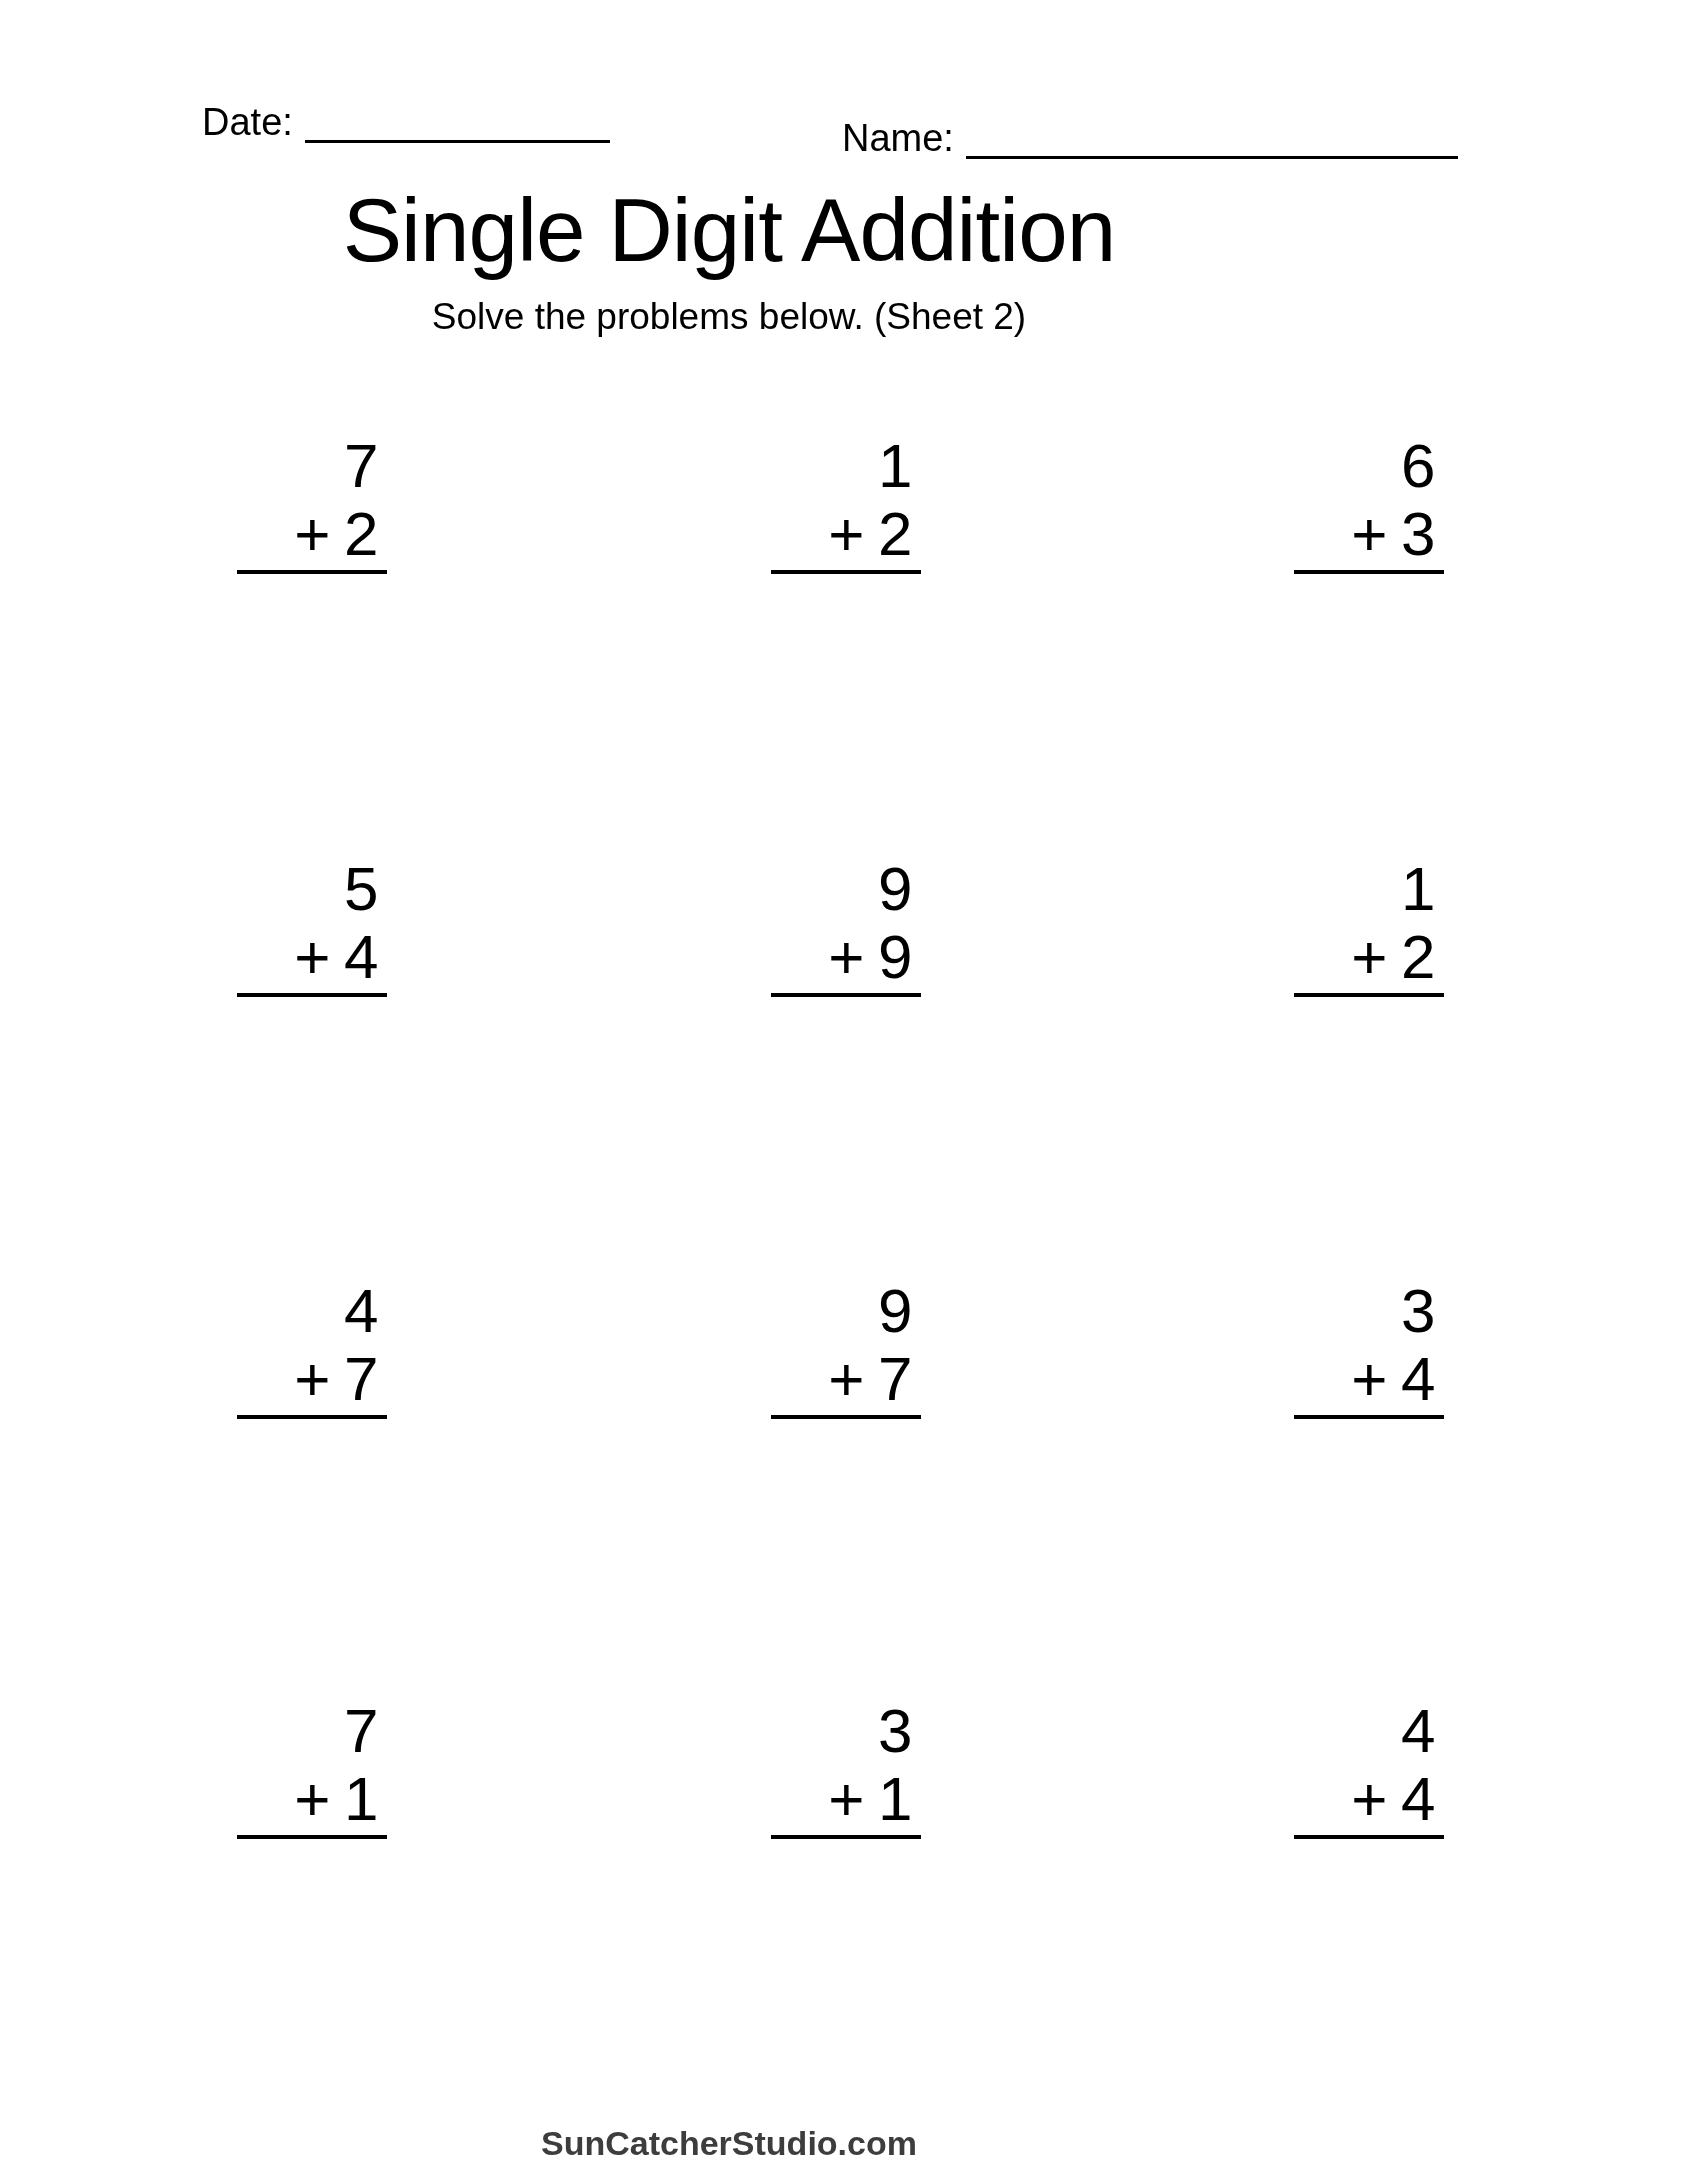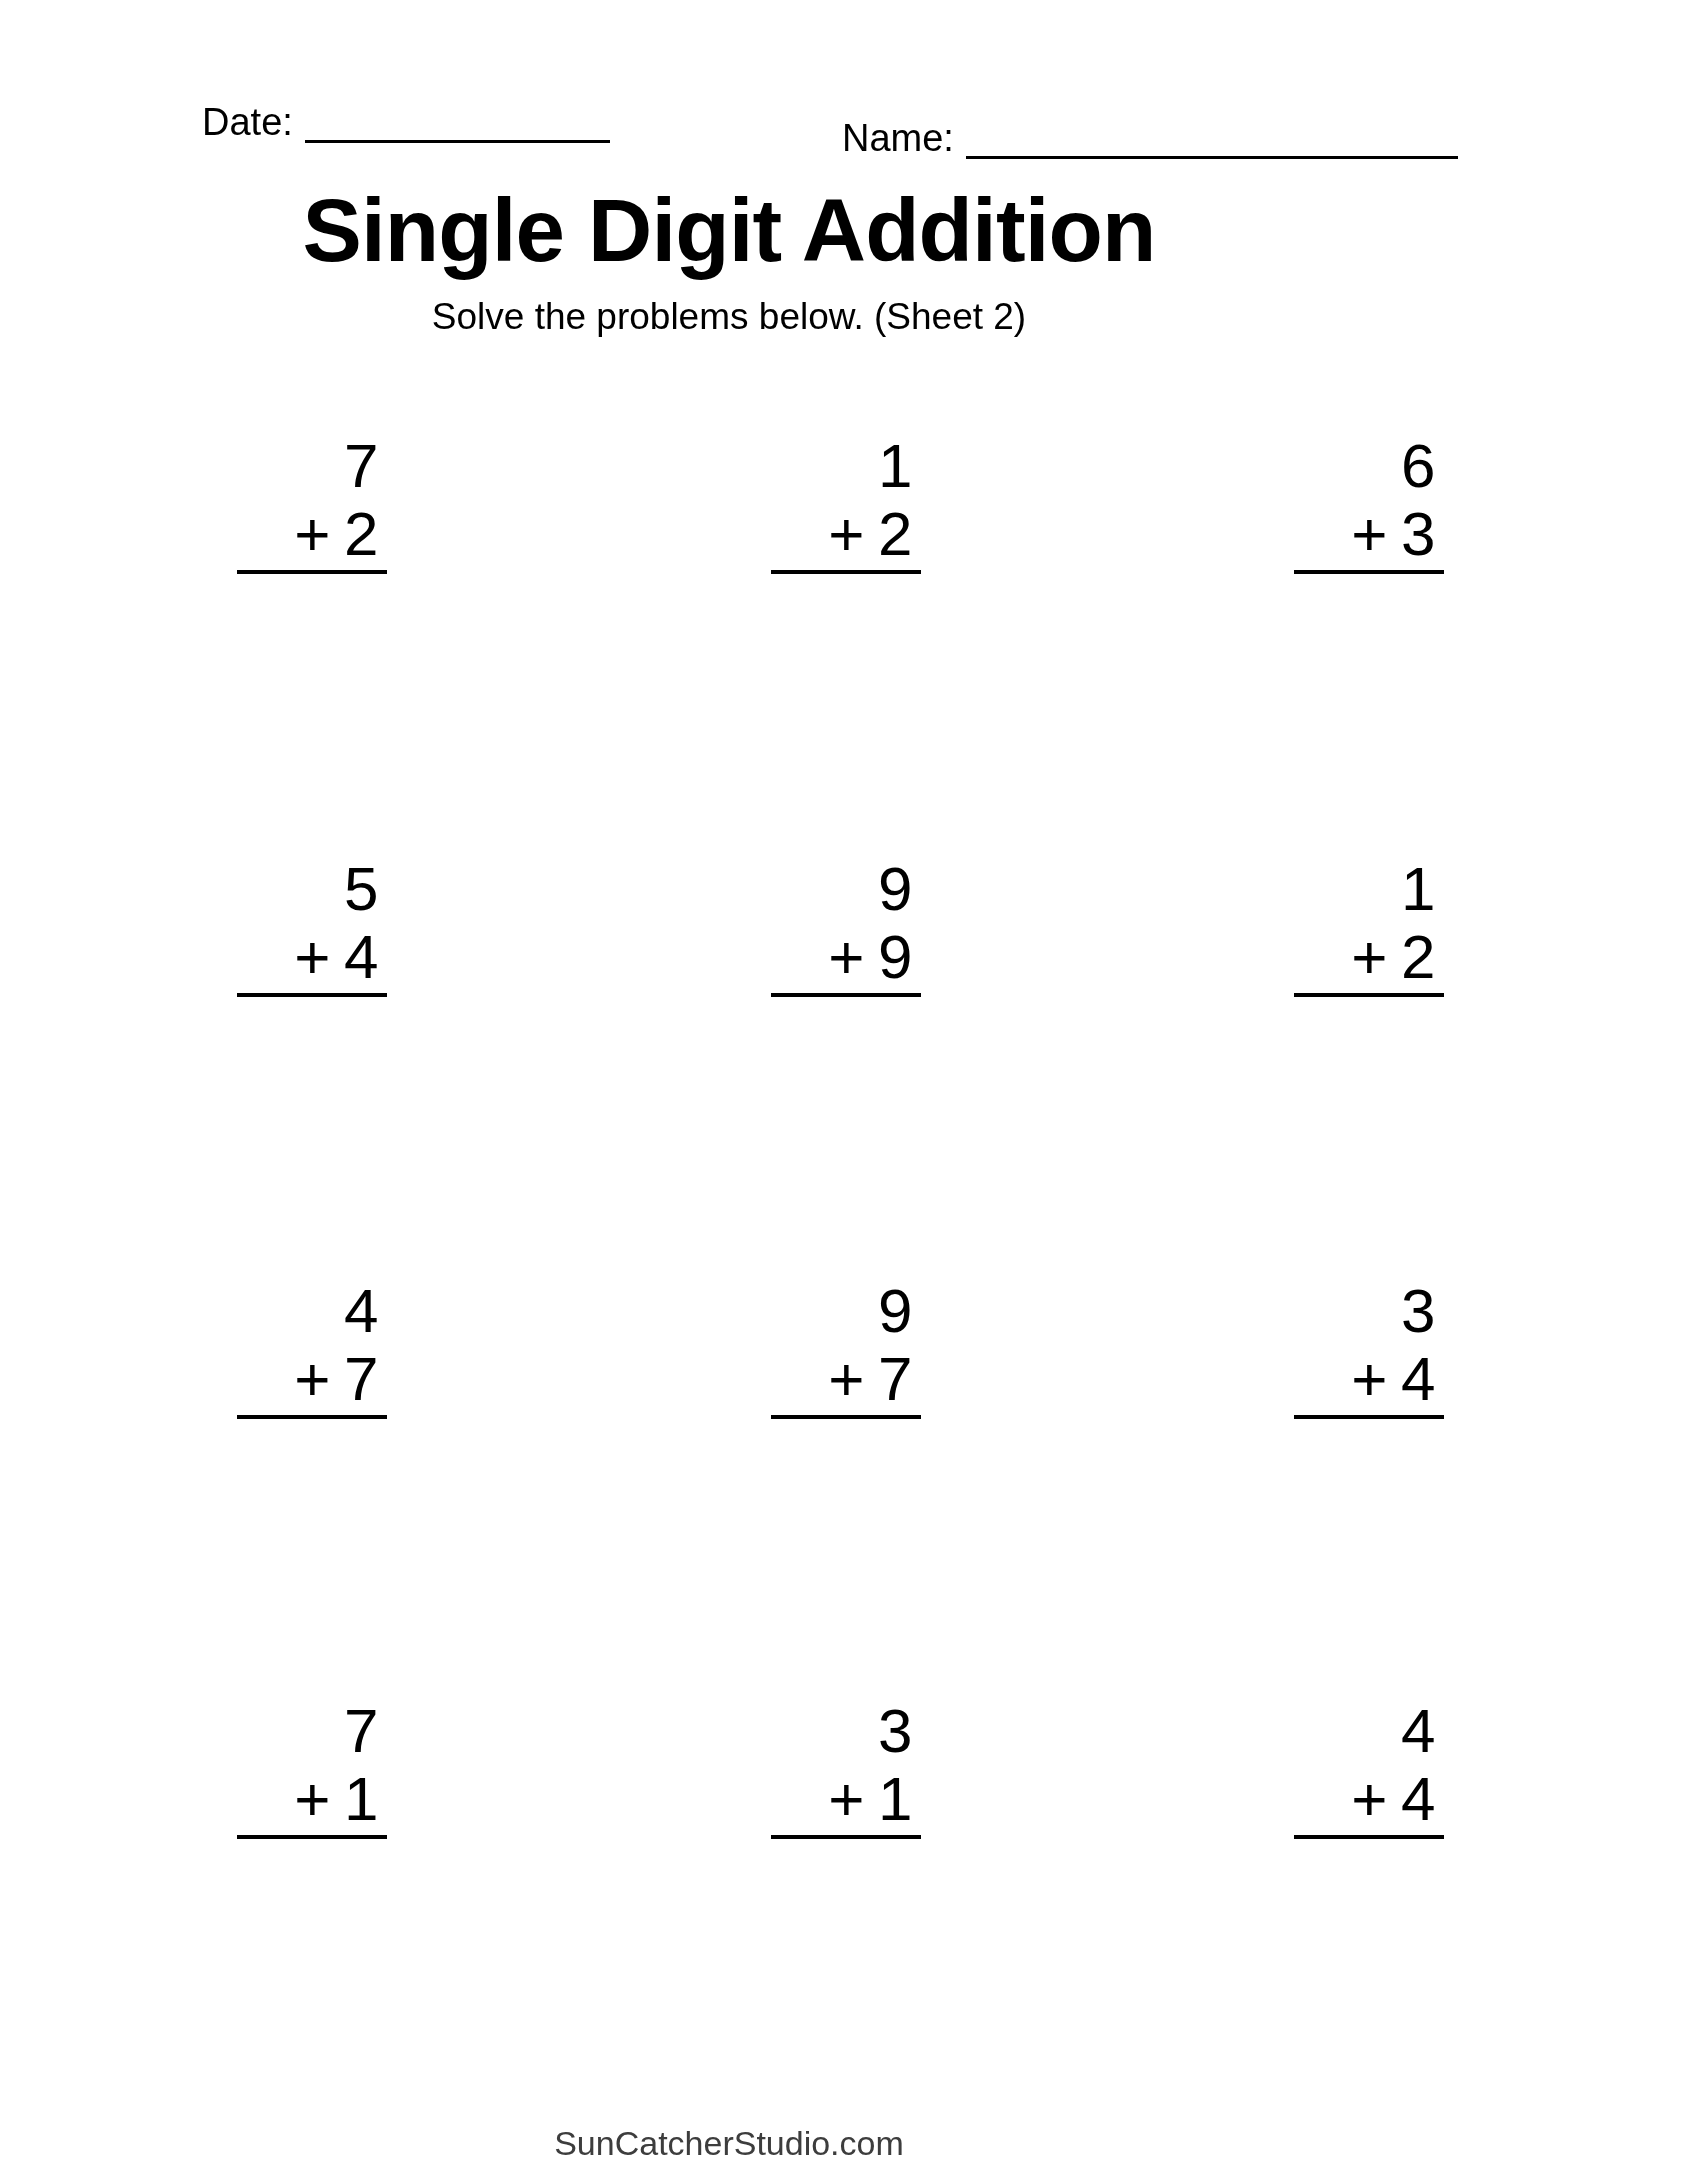--- a/index.html
+++ b/index.html
@@ -41,21 +41,21 @@
   .name-field .write-line { width: 521px; }
 
   
   .title {
     position: absolute;
     top: 175px;
     left: 0;
     width: 100%;
     text-align: center;
     font-size: 89px;
-    font-weight: bold;
+    font-weight: normal;
     letter-spacing: -0.9px;
     line-height: 1.25;
   }
   .subtitle {
     position: absolute;
     top: 295px;
     left: 0;
     width: 100%;
     text-align: center;
     font-size: 37px;
@@ -99,20 +99,21 @@
 
   
   .footer {
     position: absolute;
     top: 2124px;
     left: 0;
     width: 100%;
     text-align: center;
     font-size: 34px;
     color: #3d3d3d;
+    font-weight: bold;
   }
 </style>
 </head>
 <body>
 
 <div class="page">
 
   <div class="field date-field">
     <span class="field-label">Date:</span>
     <span class="write-line"></span>

